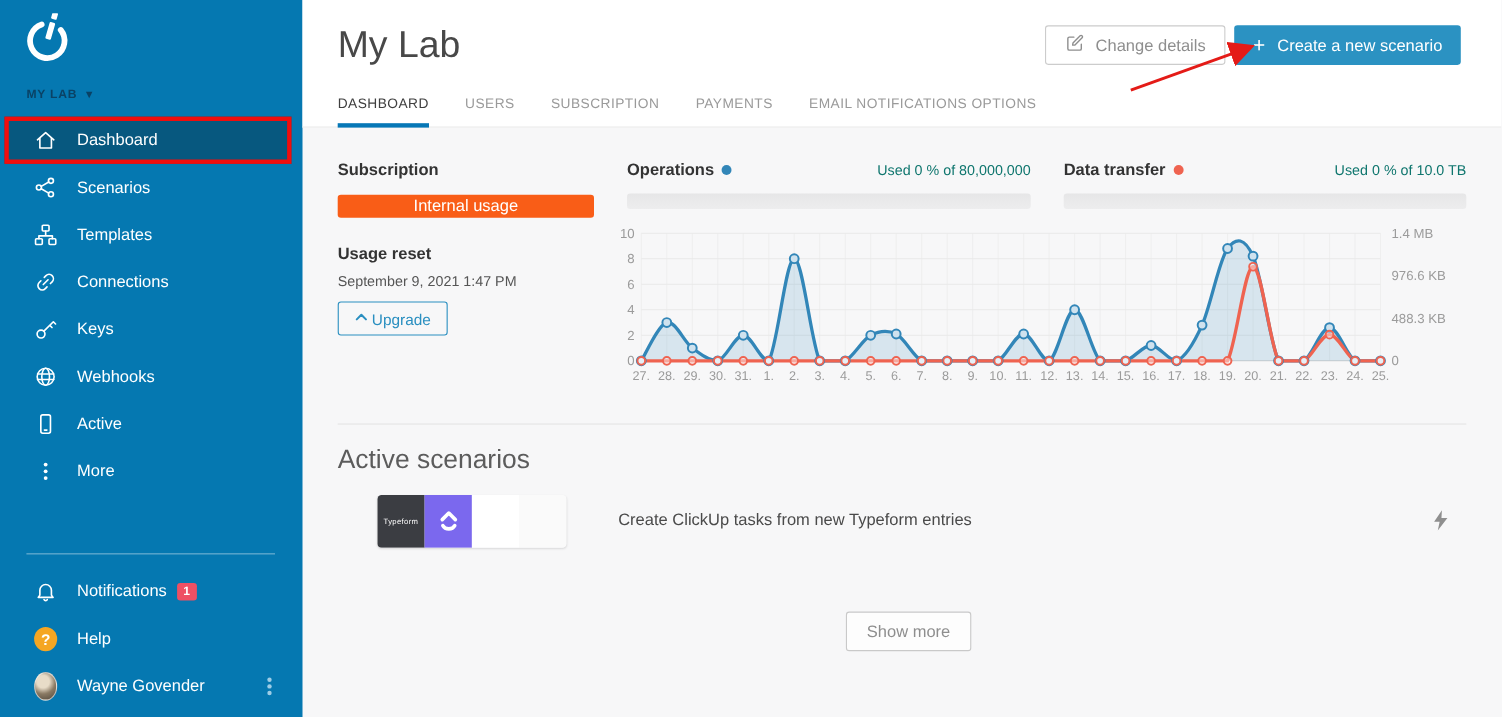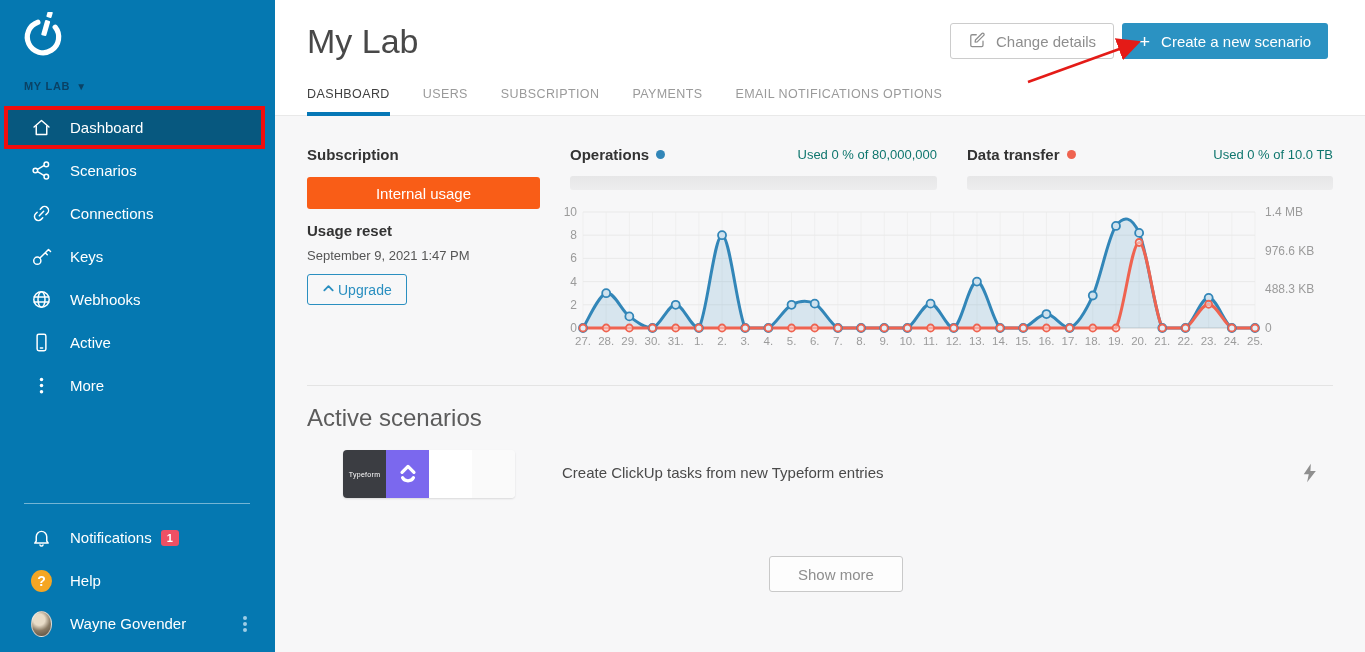--- a/index.html
+++ b/index.html
@@ -33,21 +33,21 @@
   .tab.active::after { content:''; position:absolute; left:0; right:0; bottom:0; height:4px; background:#0677b6; }
   .btn { display:inline-flex; align-items:center; justify-content:center; border-radius:3px; cursor:pointer; font-size:15px; }
   .change-btn { position:absolute; left:675px; top:23px; height:36px; padding:0 17px; background:#fff; border:1px solid #ccc; color:#8e8e8e; gap:10px; }
   .create-btn { position:absolute; left:847px; top:23px; height:36px; padding:0 17px; background:#2b92c2; color:#fff; gap:11px; }
   .plus-glyph { font-size:19px; font-weight:400; line-height:1; }
   .annot-arrow { position:absolute; left:735px; top:32px; width:150px; height:60px; pointer-events:none; }
 
   
   .sec-h { font-size:15px; font-weight:bold; color:#333; }
   .sub-h1 { position:absolute; left:32px; top:146px; }
-  .plan-btn { position:absolute; left:32px; top:177px; width:233px; height:32px; background:#f95d17; color:#fff; }
+  .plan-btn { position:absolute; left:32px; top:177px; width:233px; height:21px; background:#f95d17; color:#fff; }
   .sub-h2 { position:absolute; left:32px; top:222px; }
   .sub-date { position:absolute; left:32px; top:248px; font-size:13px; color:#555; }
   .upgrade-btn { position:absolute; left:32px; top:274px; height:31px; padding:12px 14px; background:transparent; border:1px solid #2a8fc0; color:#2a8fc0; font-size:14px; gap:3px; }
 
   .usage-block { position:absolute; top:146px; }
   .usage-head { display:flex; align-items:center; }
   .usage-dot { width:9px; height:9px; border-radius:50%; margin-left:7px; }
   .usage-used { margin-left:auto; font-size:13px; color:#0f766e; }
   .usage-bar { margin-top:13px; height:14px; border-radius:3px; background:linear-gradient(#e6e6e7,#ededee); }
   .ops-block { left:295px; width:367px; }
@@ -59,21 +59,21 @@
   .scen-h { position:absolute; left:32px; top:404px; font-size:24px; font-weight:300; color:#5c5c5c; }
   .scenario-row { position:absolute; left:32px; right:32px; top:450px; height:48px; cursor:pointer;margin-left:36px; }
   .app-strip { position:absolute; left:0; top:0; display:flex; border-radius:4px; overflow:hidden; box-shadow:0 1px 2px rgba(0,0,0,.12); }
   .app-cell { width:43px; height:48px; display:flex; align-items:center; justify-content:center; }
   .cell-typeform { background:#3b3d42; color:#fff; font-size:7px; letter-spacing:.3px; }
   .cell-clickup { background:#7b68ee; }
   .cell-empty1 { background:#ffffff; }
   .cell-empty2 { background:#fafafa; }
   .scen-title { position:absolute; left:219px; top:14px; font-size:15px; color:#4a4a4a; }
   .bolt { position:absolute; right:13px; top:11px; }
-  .showmore-btn { position:absolute; left:494px; top:556px; height:36px; padding:0 28px; background:#fdfdfd; border:1px solid #c9c9c9; color:#8e8e8e; }
+  .showmore-btn { position:absolute; left:494px; top:556px; height:36px; padding:0 18px; background:#fdfdfd; border:1px solid #c9c9c9; color:#8e8e8e; }
 
   svg text { font-family:"Liberation Sans",sans-serif; }
 </style>
 </head>
 <body>
 
 <div class="sidebar">
   <div class="logo">
     <svg viewBox="0 0 44 44" width="46" height="46">
       <g transform="rotate(16 22 24)">
@@ -100,20 +100,31 @@
       <div class="nav-item">
         <span class="nicon">
           <svg viewBox="0 0 24 24" width="21" height="21" fill="none" stroke="#fff" stroke-width="1.7" stroke-linecap="round" stroke-linejoin="round">
             <circle cx="5" cy="12" r="2.6"></circle>
             <circle cx="17.5" cy="5" r="2.6"></circle>
             <circle cx="17.5" cy="19" r="2.6"></circle>
             <path d="M7.4 10.8 L15.2 6.2 M7.4 13.2 L15.2 17.8"></path>
           </svg>
         </span>
                  <span>Scenarios</span>
+      </div>
+      <div class="nav-item">
+        <span class="nicon">
+          <svg viewBox="0 0 24 24" width="21" height="21" fill="none" stroke="#fff" stroke-width="1.7" stroke-linecap="round" stroke-linejoin="round">
+            <rect x="8.5" y="2" width="7" height="6" rx="1"></rect>
+            <rect x="1.5" y="16" width="7" height="6" rx="1"></rect>
+            <rect x="15.5" y="16" width="7" height="6" rx="1"></rect>
+            <path d="M12 8 v5 M5 16 v-3 h14 v3"></path>
+          </svg>
+        </span>
+                 <span>Templates</span>
       </div>
       <div class="nav-item">
         <span class="nicon">
           <svg viewBox="0 0 24 24" width="21" height="21" fill="none" stroke="#fff" stroke-width="1.7" stroke-linecap="round" stroke-linejoin="round">
             <g transform="rotate(-45 12 12)">
               <path d="M14.5 7.5 h2.5 a4.5 4.5 0 0 1 0 9 h-2.5 M9.5 7.5 H7 a4.5 4.5 0 0 0 0 9 h2.5 M8.5 12 h7"></path>
             </g>
           </svg>
         </span>
                  <span>Connections</span>

